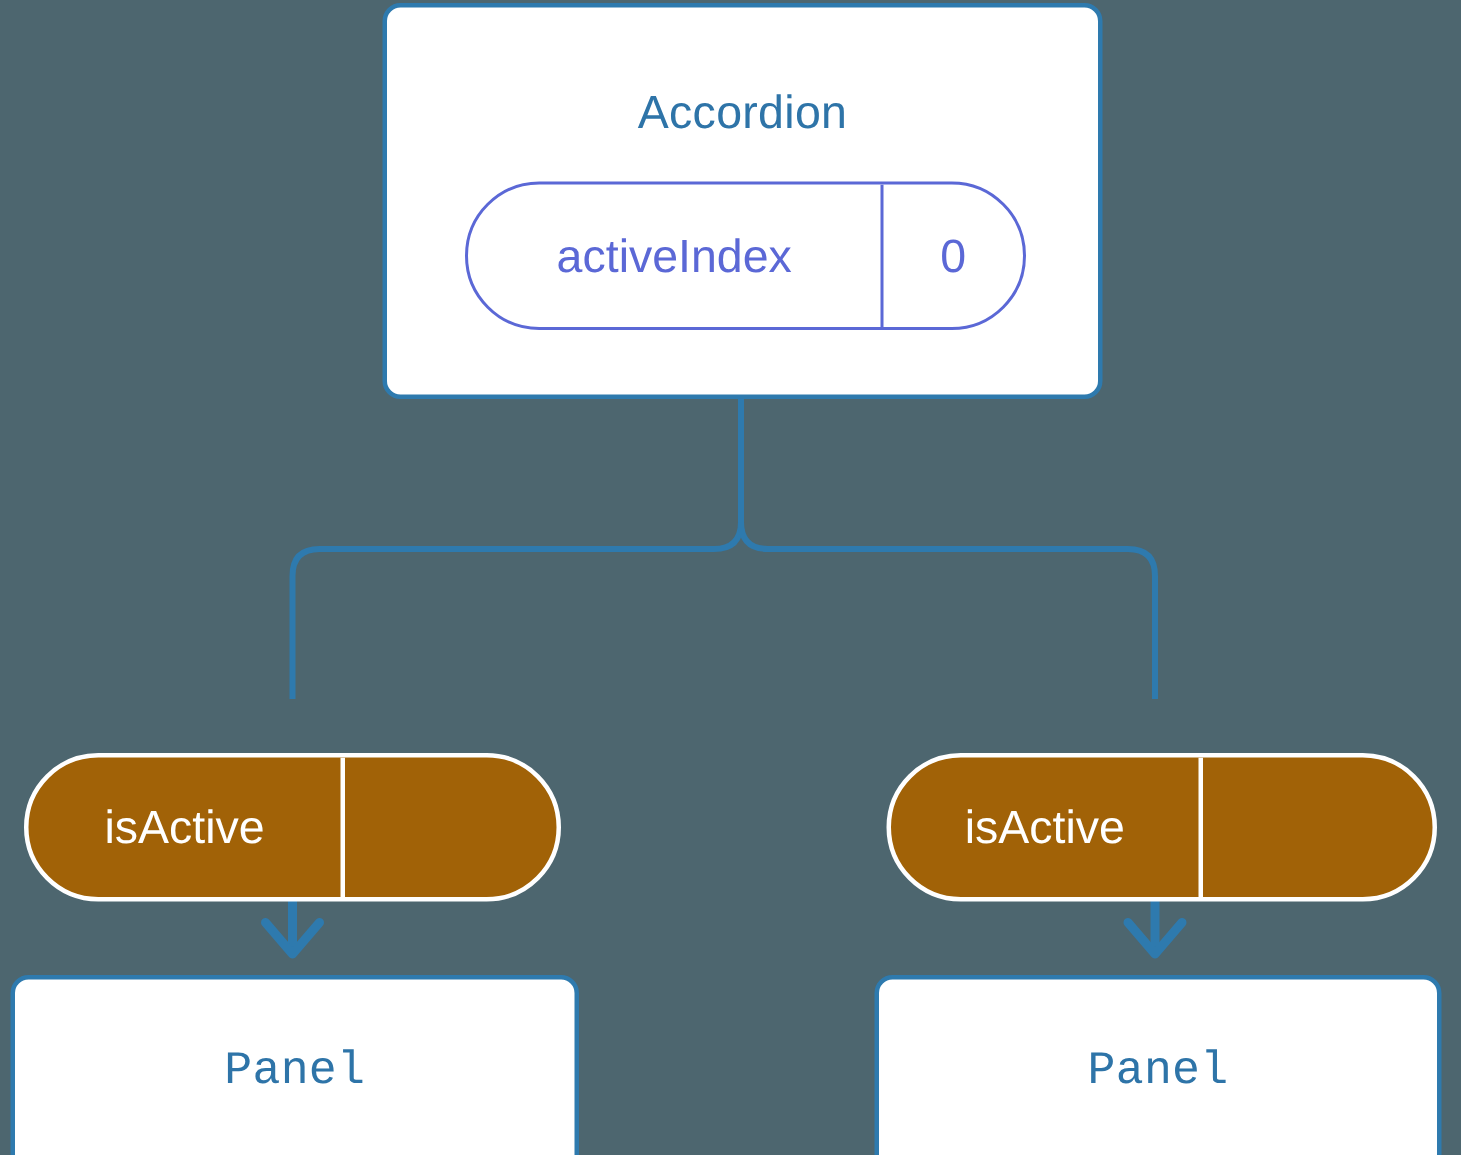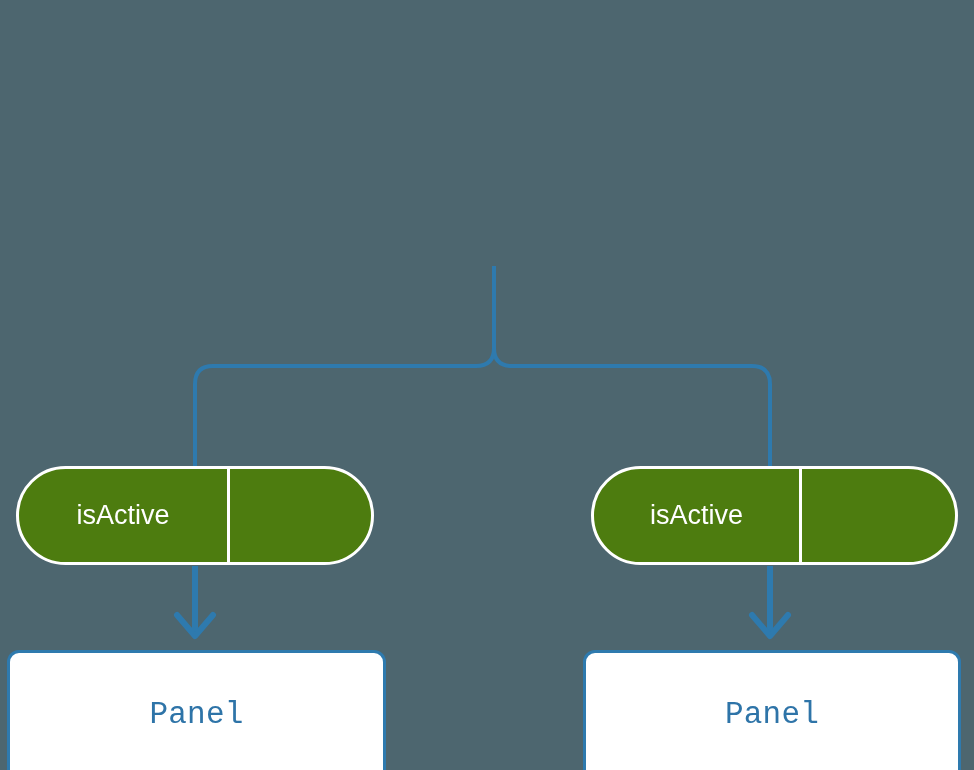--- a/index.html
+++ b/index.html
@@ -90,25 +90,26 @@
     border-right: 2px solid #5b68d6;
   }
   .pill-outline .pill-val {
     flex: 1 1 auto;
   }
 
   
   .pill-solid {
     position: absolute;
     height: 99px;
-    background: #4d7c0f;
+    background: #a16207;
     border: 3px solid #ffffff;
     color: #ffffff;
-    font-size: 27px;
+    font-size: 31px;
     z-index: 2;
+    margin-top: 36px;
   }
   .pill-solid .pill-key {
     border-right: 3px solid #ffffff;
   }
   .pill-solid .pill-val {
     flex: 1 1 auto;
   }
 
   #pill-left {
     left: 16px;
@@ -156,20 +157,27 @@
     <path d="M 494 266 L 494 348 Q 494 366 476 366 L 213 366 Q 195 366 195 384 L 195 466" fill="none" stroke="#2e7aae" stroke-width="4"></path>
     <path d="M 494 266 L 494 348 Q 494 366 512 366 L 752 366 Q 770 366 770 384 L 770 466" fill="none" stroke="#2e7aae" stroke-width="4"></path>
 
     <path d="M 195 566 L 195 636" fill="none" stroke="#2e7aae" stroke-width="6"></path>
     <path d="M 177 615 L 195 636 L 213 615" fill="none" stroke="#2e7aae" stroke-width="6" stroke-linecap="round" stroke-linejoin="round"></path>
 
     <path d="M 770 566 L 770 636" fill="none" stroke="#2e7aae" stroke-width="6"></path>
     <path d="M 752 615 L 770 636 L 788 615" fill="none" stroke="#2e7aae" stroke-width="6" stroke-linecap="round" stroke-linejoin="round"></path>
   </svg>
 
+  <div class="component-card" id="accordion-card">
+    <div class="card-title">Accordion</div>
+    <div class="state-pill pill-outline">
+      <div class="pill-key">activeIndex</div>
+      <div class="pill-val">0</div>
+    </div>
+  </div>
 
   <div class="state-pill pill-solid" id="pill-left">
     <div class="pill-key">isActive</div>
   </div>
 
   <div class="state-pill pill-solid" id="pill-right">
     <div class="pill-key">isActive</div>
   </div>
 
   <div class="panel-card" id="panel-left">

